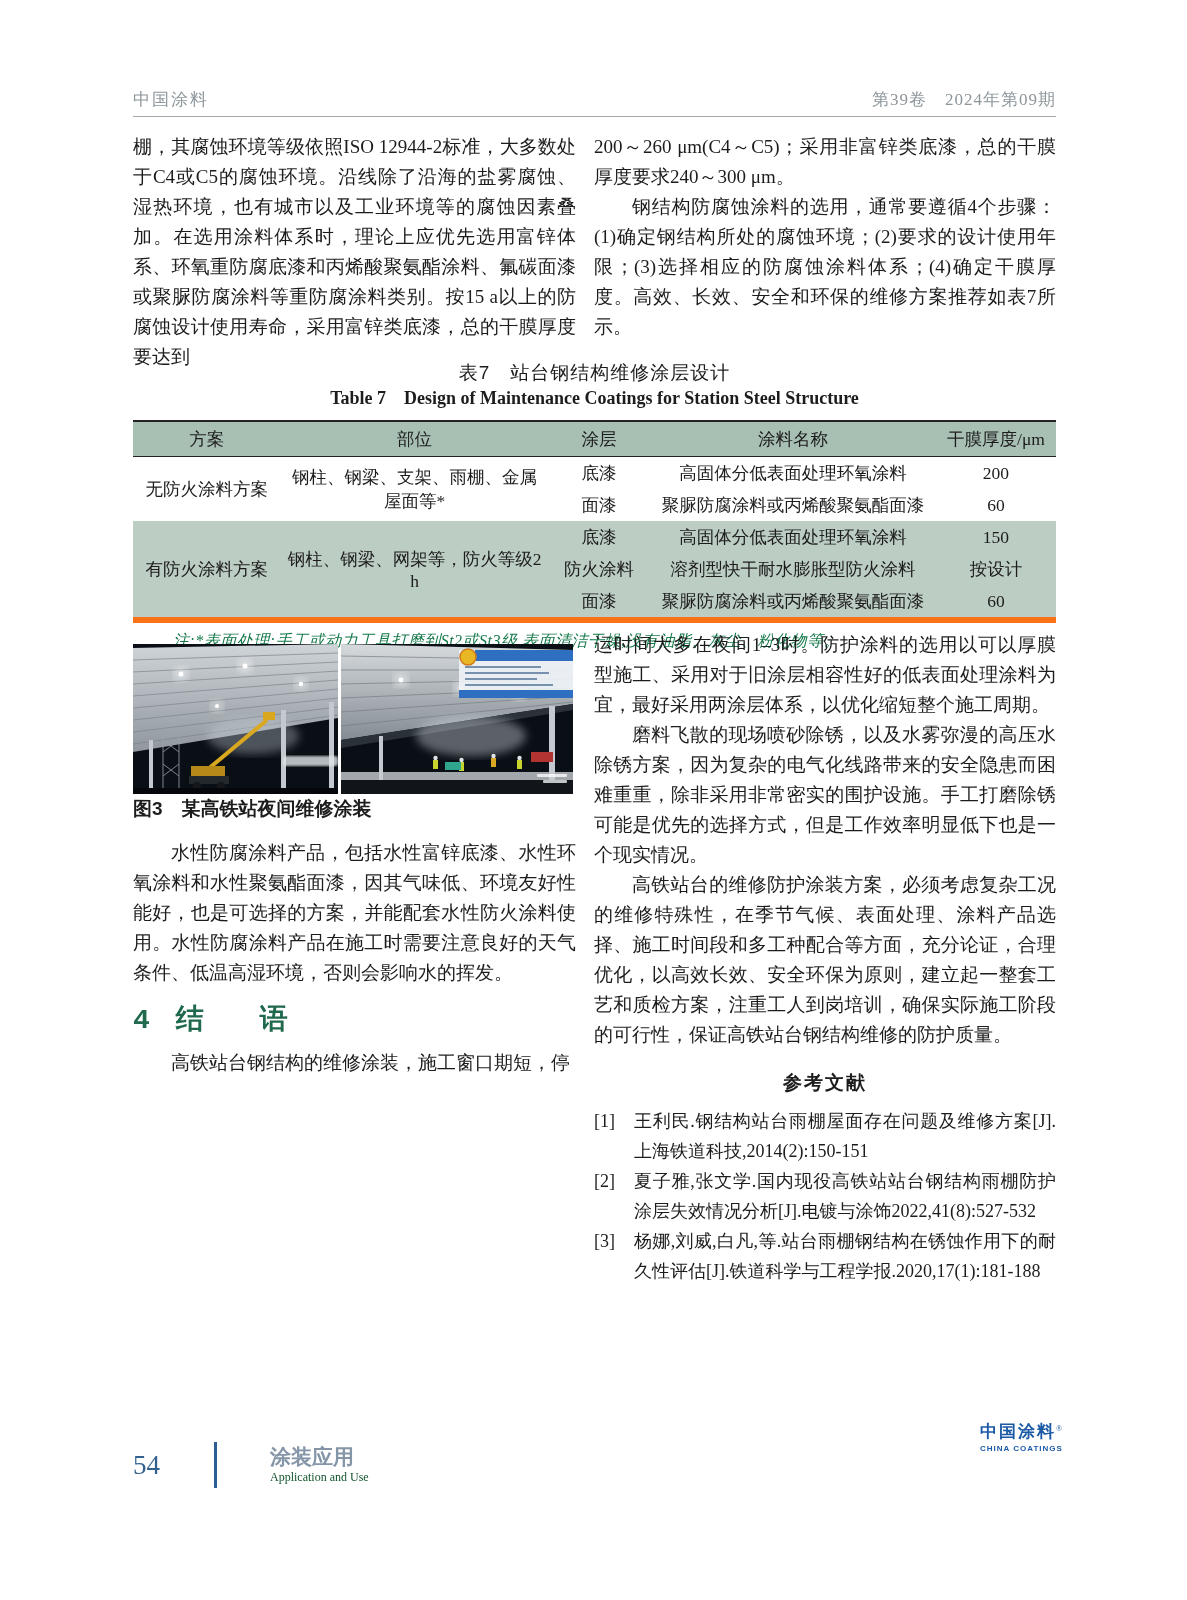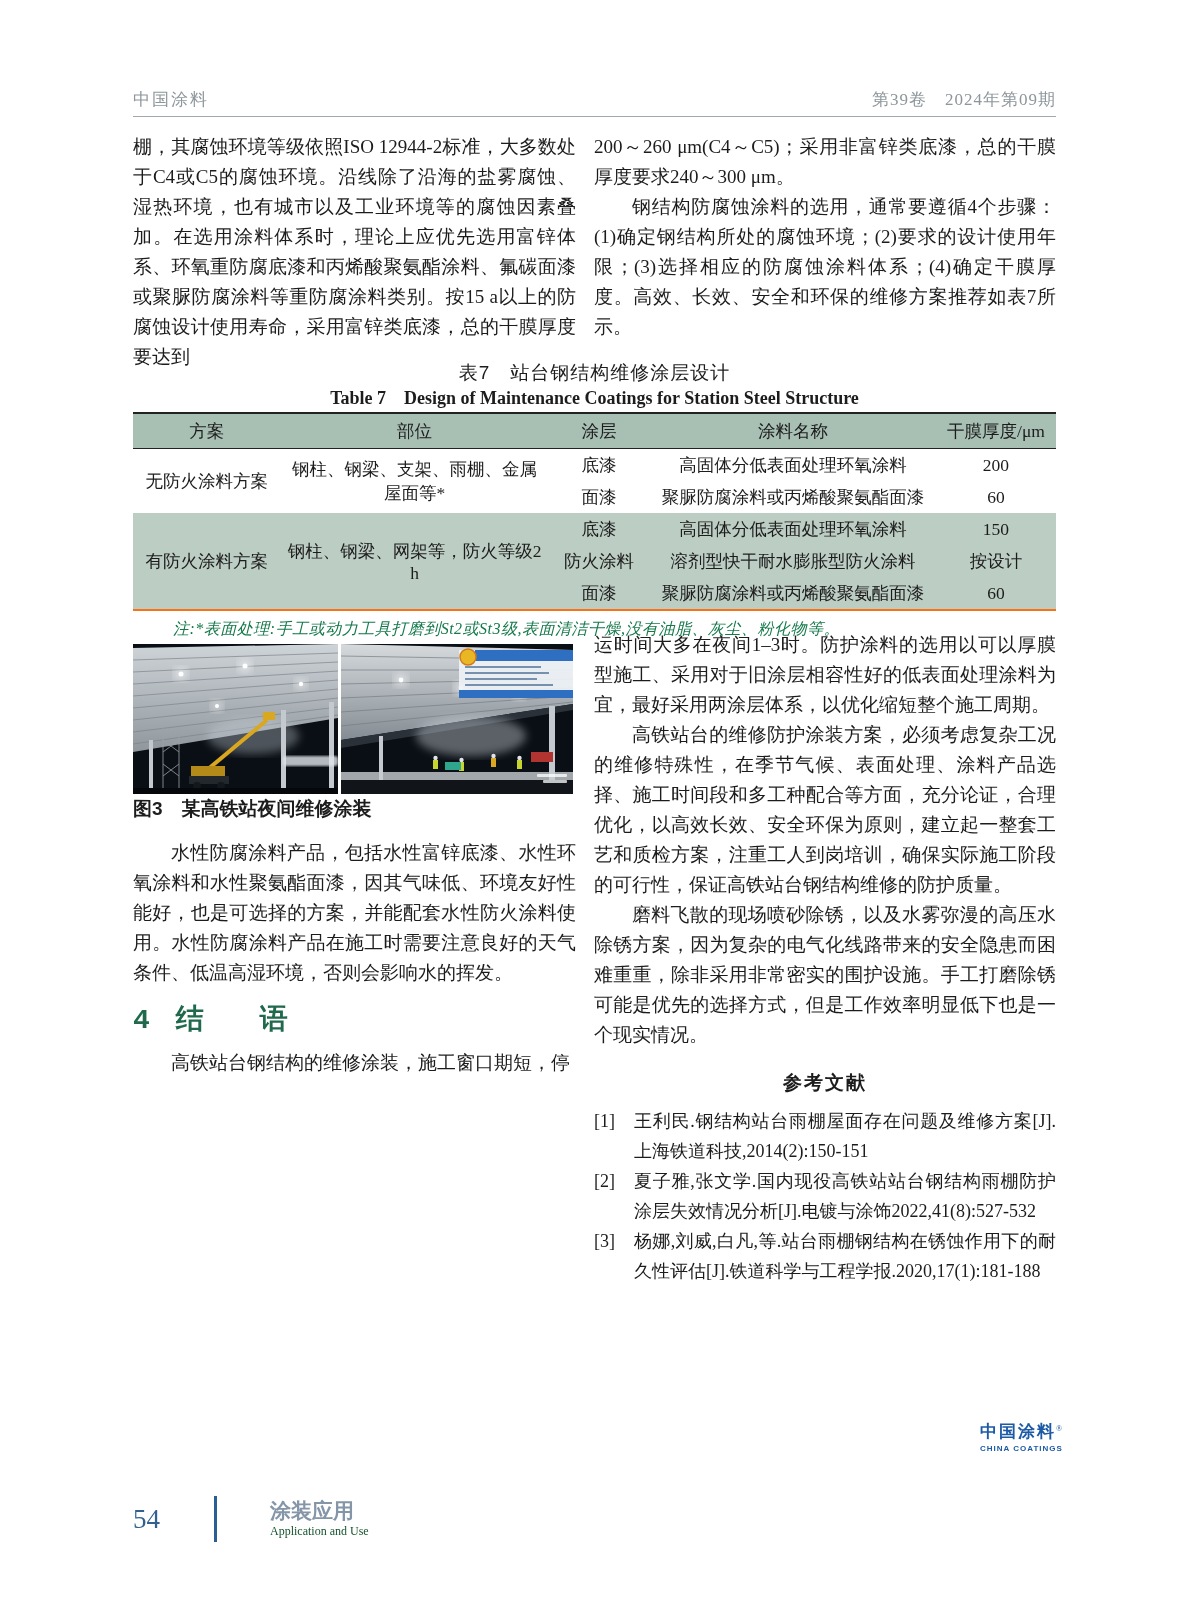--- a/index.html
+++ b/index.html
@@ -10,22 +10,22 @@
   }
   .abs{position:absolute;}
   .hdr{font-size:17px;color:#8d969b;letter-spacing:2px;}
   .hdr-rule{height:1px;background:#a2a9ae;}
   .body-text{font-size:19px;line-height:30px;text-align:justify;}
   .body-text p{margin:0;}
   .indent{text-indent:2em;}
   .tbl-title-zh{font-size:19px;font-weight:normal;text-align:center;
     font-family:"Liberation Sans","DejaVu Sans",sans-serif;letter-spacing:1px;}
   .tbl-title-en{font-size:18px;font-weight:bold;text-align:center;margin-top:0;}
-  table.coatings{width:100%;border-collapse:collapse;margin-top:2px;
-    border-top:2px solid #222;border-bottom:2px solid #f97316;font-size:17.5px;}
+  table.coatings{width:100%;border-collapse:collapse;margin-top:10px;
+    border-top:2px solid #222;border-bottom:6px solid #f97316;font-size:17.5px;}
   table.coatings th{background:#a8bfb4;font-weight:normal;padding:5px 4px;
     border-bottom:1.5px solid #222;}
   table.coatings td{padding:4px 4px;text-align:center;}
   table.coatings .g2 td{background:#bccdc3;}
   .tbl-note{margin-top:8px;color:#15794a;font-size:16px;font-style:italic;
     padding-left:40px;letter-spacing:0.5px;}
   .fig-row{display:flex;gap:3px;margin-top:14px;}
   .fig-cap-zh{text-align:left;font-weight:bold;font-size:19px;
     font-family:"Liberation Sans","DejaVu Sans",sans-serif;}
   .fig-cap-en{text-align:center;font-weight:bold;font-size:18px;line-height:26px;margin-top:4px;}
@@ -274,22 +274,22 @@
 
     <div class="sec-head">
       <span class="num">4</span><span class="ttl">结　语</span>
     </div>
 
     <p class="indent" style="margin-top:12px;">高铁站台钢结构的维修涂装，施工窗口期短，停</p>
   </div>
 
   <div class="abs body-text" style="left:594px;top:630px;width:462px;">
     <p>运时间大多在夜间1–3时。防护涂料的选用以可以厚膜型施工、采用对于旧涂层相容性好的低表面处理涂料为宜，最好采用两涂层体系，以优化缩短整个施工周期。</p>
+    <p class="indent">磨料飞散的现场喷砂除锈，以及水雾弥漫的高压水除锈方案，因为复杂的电气化线路带来的安全隐患而困难重重，除非采用非常密实的围护设施。手工打磨除锈可能是优先的选择方式，但是工作效率明显低下也是一个现实情况。</p>
     <p class="indent">高铁站台的维修防护涂装方案，必须考虑复杂工况的维修特殊性，在季节气候、表面处理、涂料产品选择、施工时间段和多工种配合等方面，充分论证，合理优化，以高效长效、安全环保为原则，建立起一整套工艺和质检方案，注重工人到岗培训，确保实际施工阶段的可行性，保证高铁站台钢结构维修的防护质量。</p>
-    <p class="indent">磨料飞散的现场喷砂除锈，以及水雾弥漫的高压水除锈方案，因为复杂的电气化线路带来的安全隐患而困难重重，除非采用非常密实的围护设施。手工打磨除锈可能是优先的选择方式，但是工作效率明显低下也是一个现实情况。</p>
 
     <div class="refs-head">参考文献</div>
 
     <div class="ref-item">
       <span class="rnum">[1]</span>
       <span class="rtxt">王利民.钢结构站台雨棚屋面存在问题及维修方案[J].上海铁道科技,2014(2):150-151</span>
     </div>
     <div class="ref-item">
       <span class="rnum">[2]</span>
       <span class="rtxt">夏子雅,张文学.国内现役高铁站站台钢结构雨棚防护涂层失效情况分析[J].电镀与涂饰2022,41(8):527-532</span>
@@ -300,21 +300,21 @@
     </div>
   </div>
 
   <div class="abs logo" style="left:980px;top:1420px;width:100px;">
     <div>
       <span class="lzh">中国涂料</span><span class="lreg">®</span>
     </div>
     <div class="len">CHINA COATINGS</div>
   </div>
 
-  <div class="abs footer" style="left:133px;top:1496px;gap:44px;">
+  <div class="abs footer" style="left:133px;top:1442px;gap:44px;">
     <span class="pno">54</span>
     <span class="bar"></span>
     <span>
       <div class="fzh">涂装应用</div>
       <div class="fen">Application and Use</div>
     </span>
   </div>
 
 </div>
 

